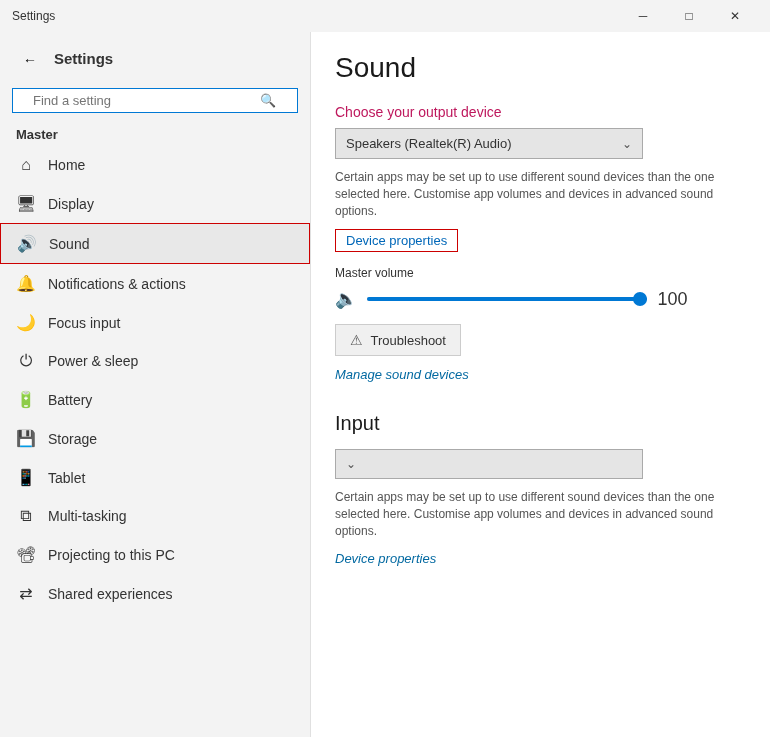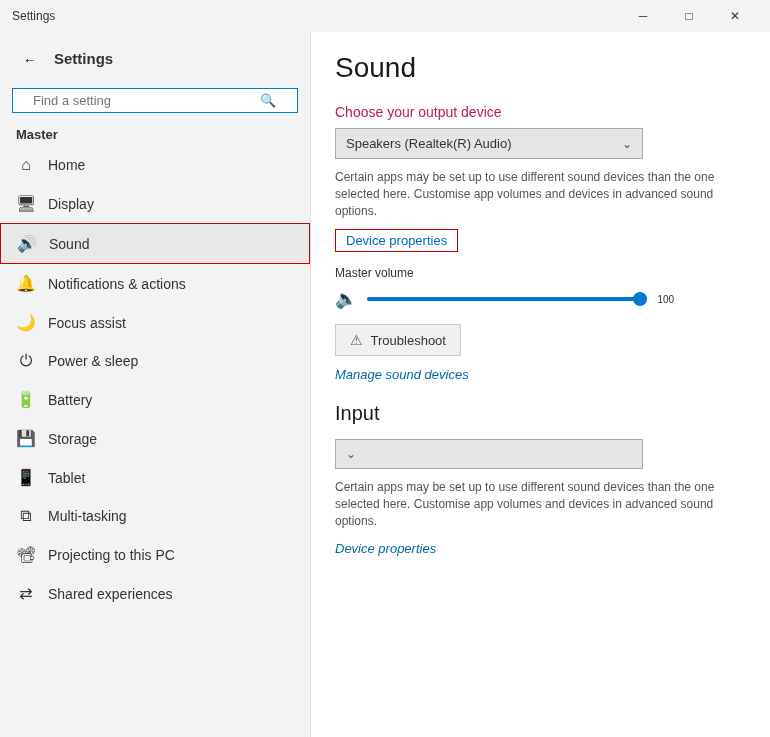--- a/index.html
+++ b/index.html
@@ -220,21 +220,21 @@
     .slider-thumb {
       position: absolute;
       right: 0;
       top: 50%;
       transform: translateY(-50%);
       width: 14px;
       height: 14px;
       background: #0078d4;
       border-radius: 50%;
     }
-    .vol-value { font-size: 10px; color: #333; min-width: 30px; }
+    .vol-value { font-size: 18px; color: #333; min-width: 30px; }
     .troubleshoot-btn {
       display: flex;
       align-items: center;
       gap: 8px;
       border: 1px solid #ccc;
       background: #f0f0f0;
       padding: 7px 14px;
       cursor: pointer;
       font-size: 13px;
       color: #333;
@@ -298,21 +298,21 @@
     <div class="sidebar-item active">
       <span class="item-icon">🔊</span>
       <span>Sound</span>
     </div>
     <div class="sidebar-item">
       <span class="item-icon">🔔</span>
       <span>Notifications &amp; actions</span>
     </div>
     <div class="sidebar-item">
       <span class="item-icon">🌙</span>
-      <span>Focus assist</span>
+      <span>Focus input</span>
     </div>
     <div class="sidebar-item">
       <span class="item-icon">⏻</span>
       <span>Power &amp; sleep</span>
     </div>
     <div class="sidebar-item">
       <span class="item-icon">🔋</span>
       <span>Battery</span>
     </div>
     <div class="sidebar-item">
@@ -363,21 +363,21 @@
     </div>
 
     <button class="troubleshoot-btn">
       <span class="troubleshoot-icon">⚠</span>
       <span>Troubleshoot</span>
     </button>
 
     <a class="manage-link">Manage sound devices</a>
 
     
-    <div style="">
+    <div style="margin-top:10px;">
       <div class="input-section-title">Input</div>
       <div class="dropdown">
         <span class="chevron">⌄</span>
       </div>
       <div class="desc-text">Certain apps may be set up to use different sound devices than the one selected here. Customise app volumes and devices in advanced sound options.</div>
       <a class="manage-link">Device properties</a>
     </div>
   </div>
 
 </div>

